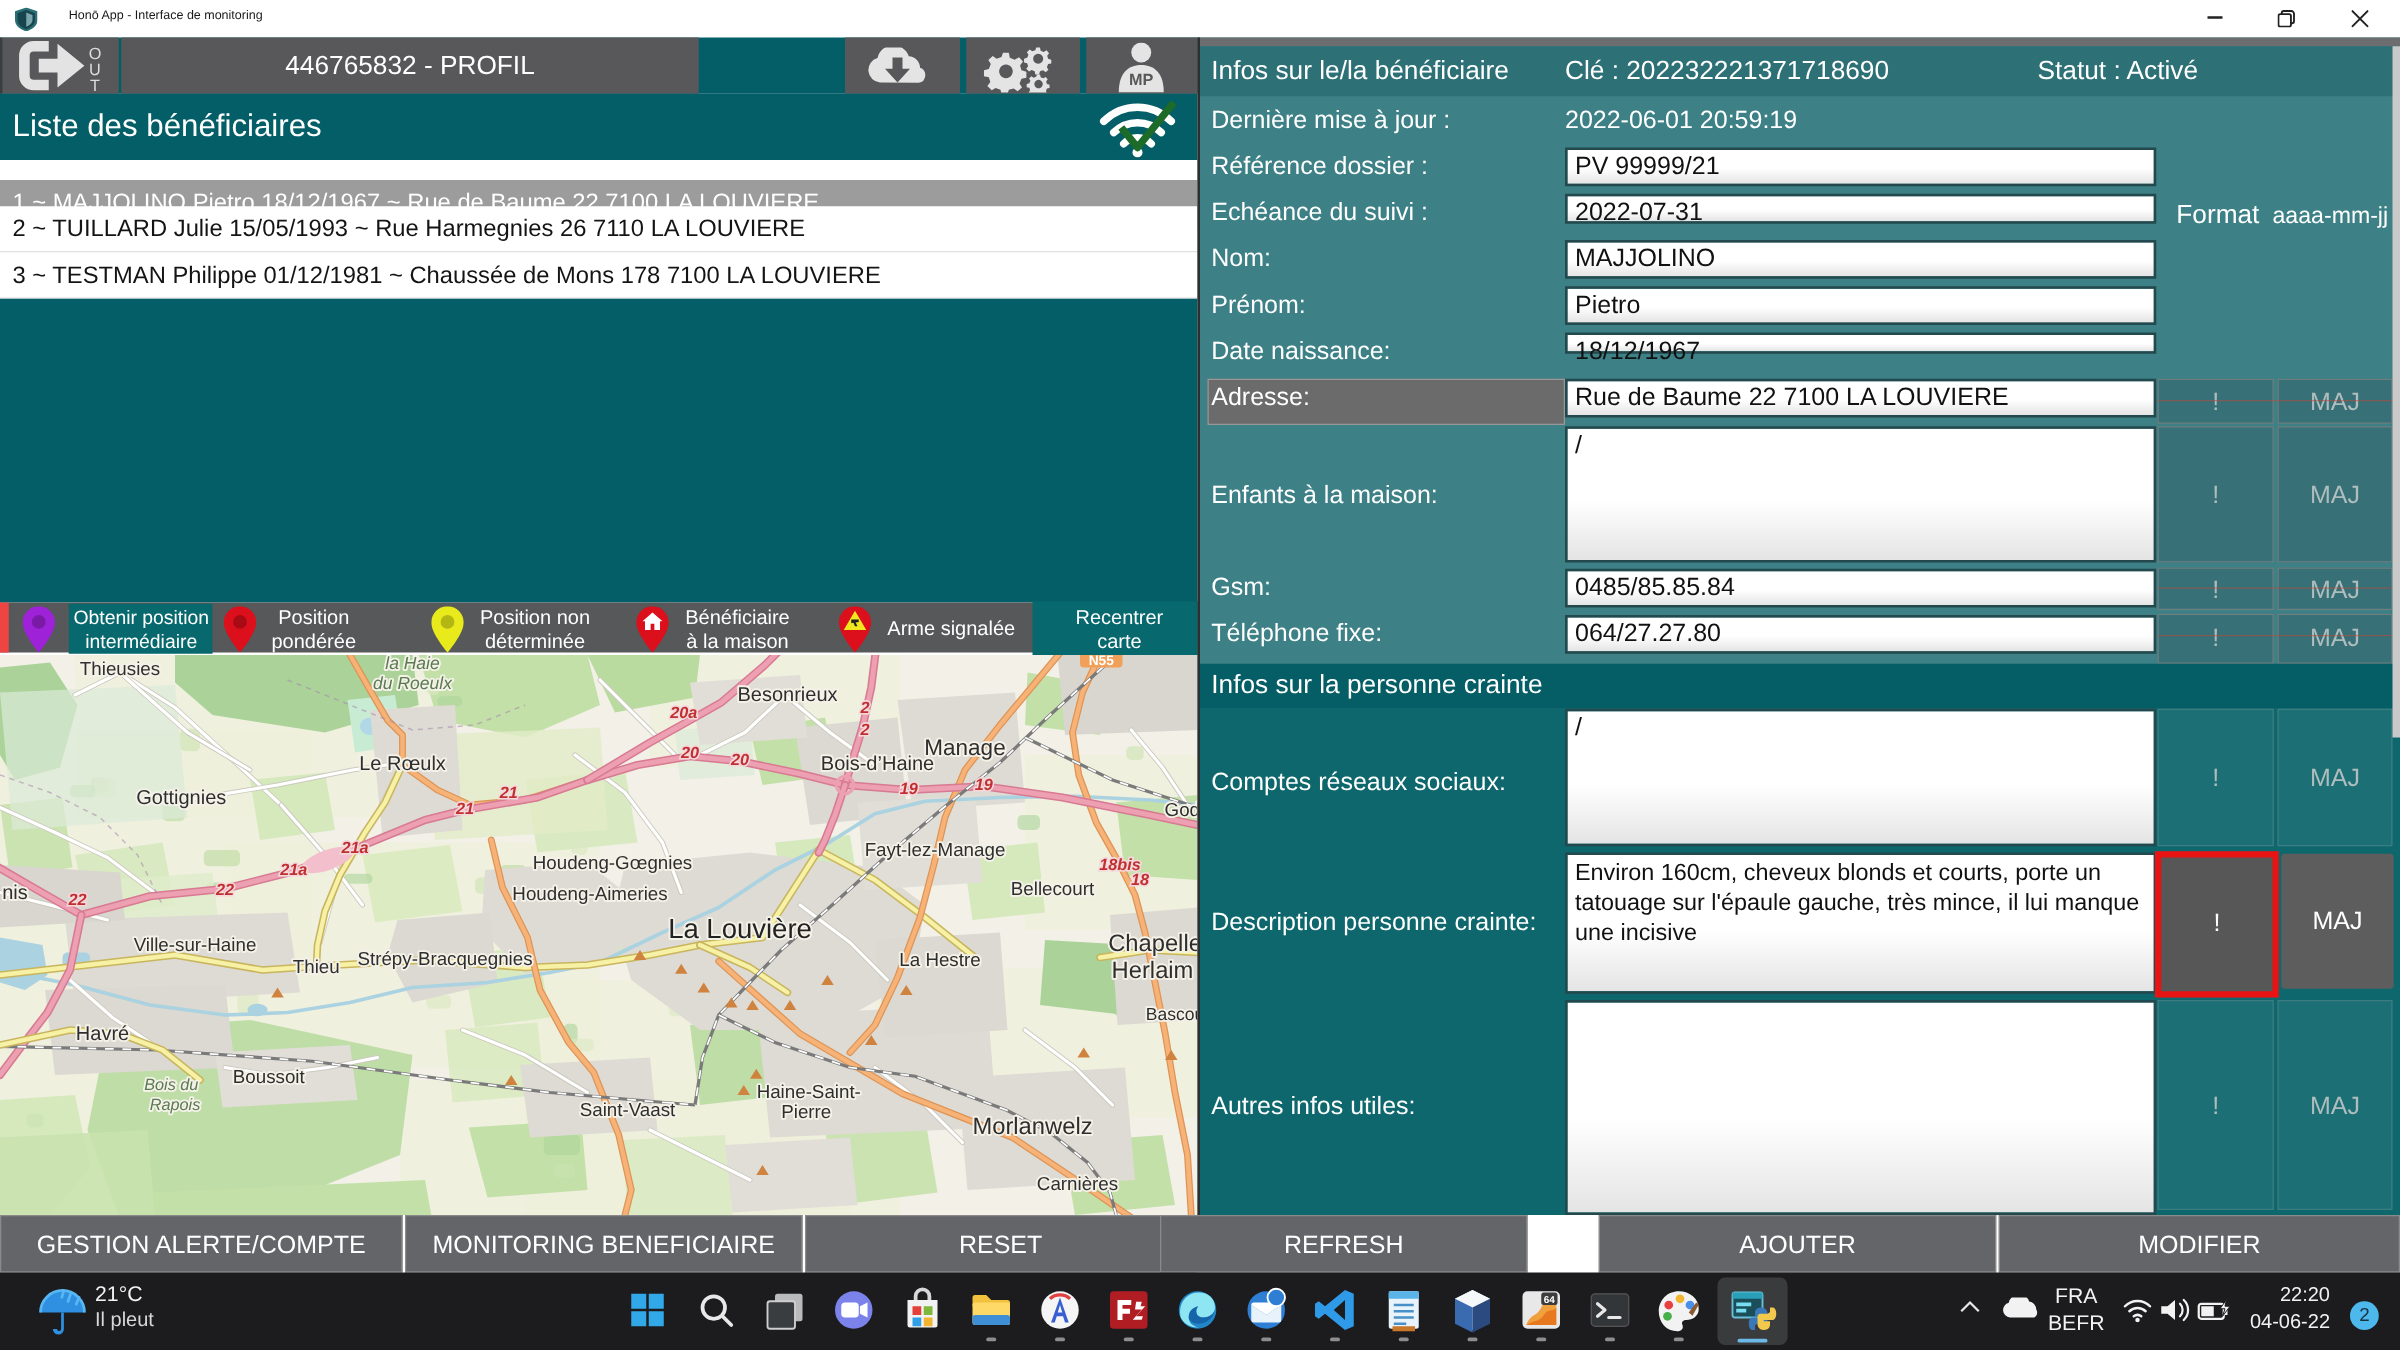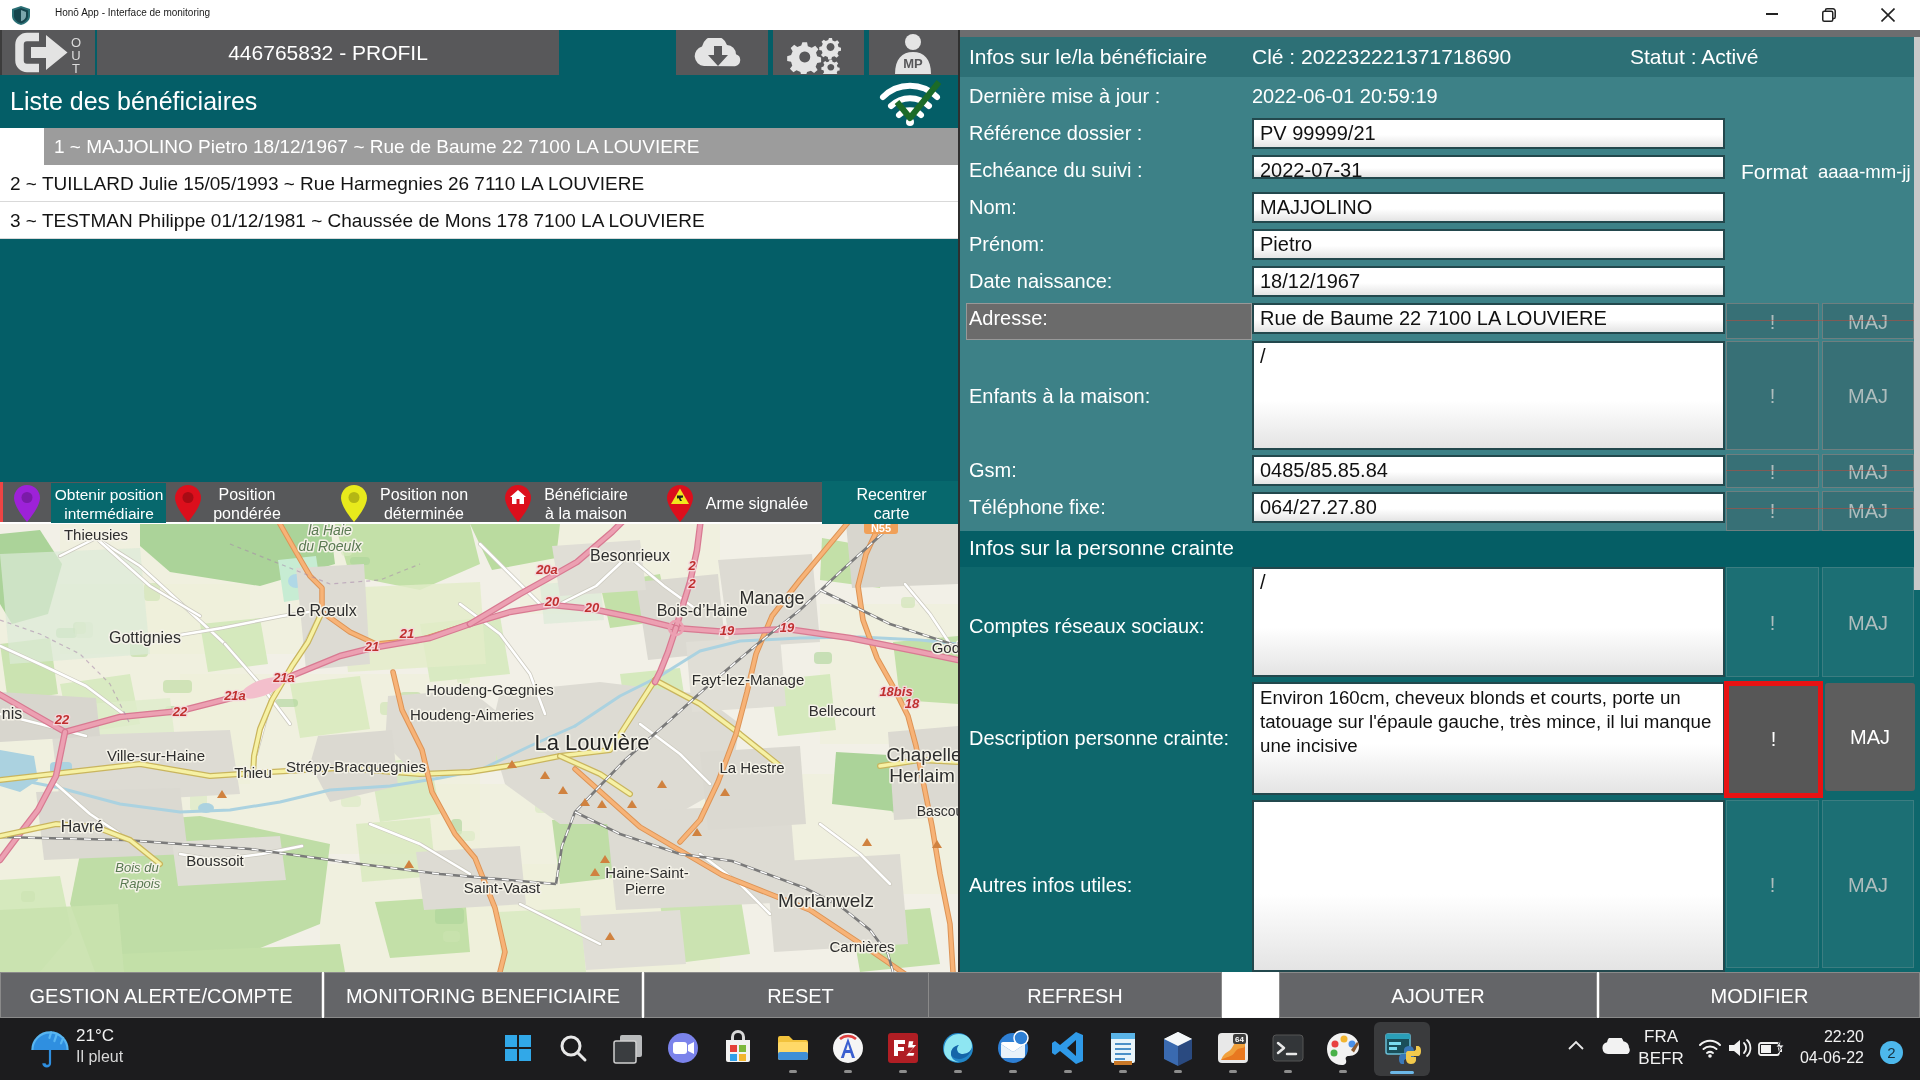--- a/index.html
+++ b/index.html
@@ -15,27 +15,27 @@
 
 
 #toolbar { left:0; top:30px; width:958px; height:45px; background:#045e67; border-left:2px solid #3c3c3c;}
 .tbtn { position:absolute; top:0; height:45px; background:#58585a; }
 #profilbtn { left:95px; width:462px; color:#fff; font-size:21px; text-align:center; line-height:45px; }
 
 
 #listheader { left:0; top:75px; width:958px; height:53px; background:#045e67; color:#fff; }
 #listheader span { position:absolute; left:10px; top:12px; font-size:25px; }
 .lrow { left:0; width:958px; height:37px; font-size:19px; line-height:37px; padding-left:10px; }
-#lrow1 { top:128px; background:#9c9c9c; color:#fff;margin-left:44px; }
+#lrow1 { top:144px; background:#9c9c9c; color:#fff; }
 #lrow2 { top:165px; background:#fff; color:#141414; border-bottom:1px solid #d9d9d9;}
 #lrow3 { top:202px; background:#fff; color:#141414; border-bottom:1px solid #d9d9d9;}
 #tealfill { left:0; top:239px; width:958px; height:243px; background:#045e67; }
 
 
-#legend { left:0; top:482px; width:958px; height:40px; background:#57585a; color:#fff; border-left:3px solid #ef4444; }
+#legend { left:0; top:482px; width:958px; height:40px; background:#57585a; color:#fff; border-left:7px solid #ef4444; }
 .leg2 { position:absolute; font-size:16px; line-height:19px; text-align:center; top:3px; white-space:nowrap; }
 .legchip { position:absolute; background:#07686d; }
 
 
 .bbtn { top:972px; height:46px; background:#646568; color:#fff; font-size:20px;
   text-align:center; line-height:46px; border:1px solid #8a8a8a; }
 
 
 #rpanel { left:958px; top:30px; width:962px; height:942px; background:#3d8187; border-left:2px solid #2f2f2f; }
 .rp { position:absolute; }
@@ -457,21 +457,21 @@
     <div class="rp" style="left:781px;top:130px;color:#fff;font-size:21px">Format</div>
     <div class="rp" style="left:858px;top:131px;color:#fff;font-size:18.5px;white-space:nowrap">aaaa-mm-jj</div>
 
     <div class="rlabel" style="top:166px">Nom:</div>
     <div class="rinput" style="top:162px;height:31px">MAJJOLINO</div>
 
     <div class="rlabel" style="top:203px">Prénom:</div>
     <div class="rinput" style="top:199px;height:31px">Pietro</div>
 
     <div class="rlabel" style="top:240px">Date naissance:</div>
-    <div class="rinput" style="top:236px;height:31px">18/12/1967</div>
+    <div class="rinput" style="top:236px;height:17px">18/12/1967</div>
 
     <div class="rp" style="left:6px;top:273px;width:286px;height:37px;background:#6b6b6b;border:1px solid #989898"></div>
     <div class="rlabel" style="top:277px">Adresse:</div>
     <div class="rinput" style="top:273px;height:31px">Rue de Baume 22 7100 LA LOUVIERE</div>
     <div class="dimcell" style="left:766px;top:273px;width:93px;height:36px;line-height:36px">!</div>
     <div class="dimcell" style="left:862px;top:273px;width:92px;height:36px;line-height:36px">MAJ</div>
     <div class="redline" style="left:766px;top:290px;width:188px"></div>
 
     <div class="rlabel" style="top:355px">Enfants à la maison:</div>
     <div class="rinput" style="top:311px;height:109px">/</div>

